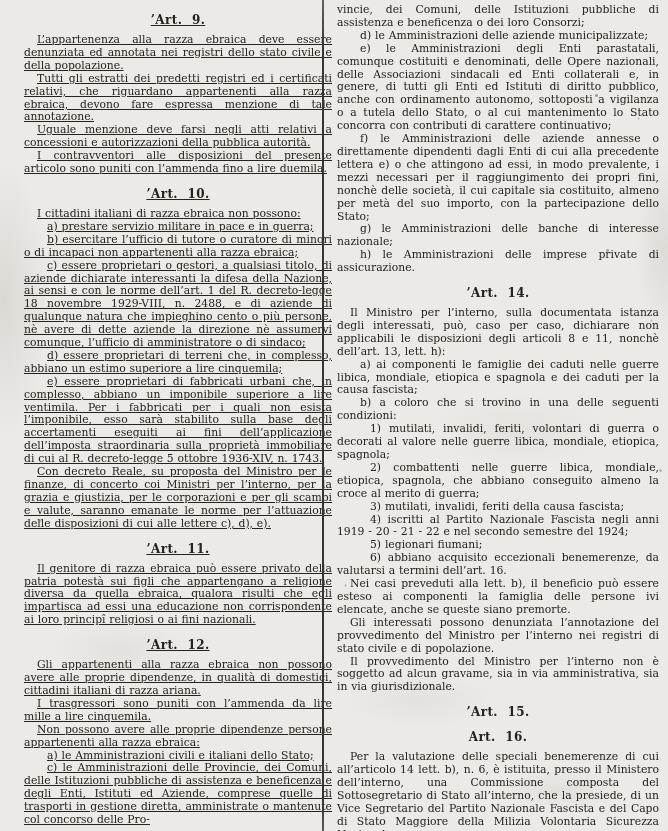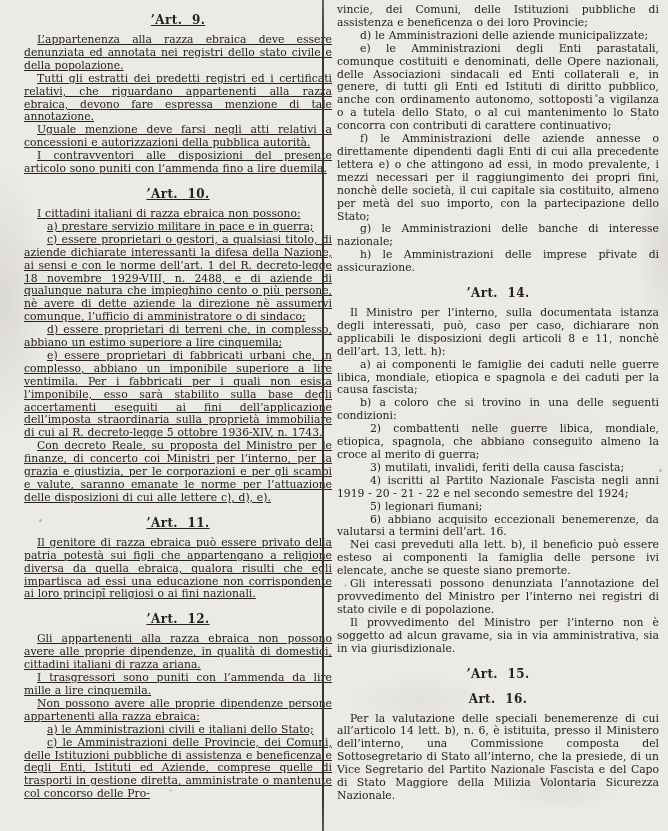--- a/index.html
+++ b/index.html
@@ -81,45 +81,47 @@
   <div class="specks"></div>
   <div class="column col-0">
       <div class="heading">’Art. 9.</div>
       <div class="para ind-normal">L’appartenenza alla razza ebraica deve essere denunziata ed annotata nei registri dello stato civile e della popolazione.</div>
       <div class="para ind-normal">Tutti gli estratti dei predetti registri ed i certificati relativi, che riguardano appartenenti alla razza ebraica, devono fare espressa menzione di tale annotazione.</div>
       <div class="para ind-normal">Uguale menzione deve farsi negli atti relativi a concessioni e autorizzazioni della pubblica autorità.</div>
       <div class="para ind-normal">I contravventori alle disposizioni del presente articolo sono puniti con l’ammenda fino a lire duemila.</div>
       <div class="heading">’Art. 10.</div>
       <div class="para ind-normal">I cittadini italiani di razza ebraica non possono:</div>
       <div class="para ind-item">a) prestare servizio militare in pace e in guerra;</div>
+      <div class="para ind-item">b) esercitare l’ufficio di tutore o curatore di minori o di incapaci non appartenenti alla razza ebraica;</div>
       <div class="para ind-item">c) essere proprietari o gestori, a qualsiasi titolo, di aziende dichiarate interessanti la difesa della Nazione, ai sensi e con le norme dell’art. 1 del R. decreto-legge 18 novembre 1929-VIII, n. 2488, e di aziende di qualunque natura che impieghino cento o più persone, nè avere di dette aziende la direzione nè assumervi comunque, l’ufficio di amministratore o di sindaco;</div>
       <div class="para ind-item">d) essere proprietari di terreni che, in complesso, abbiano un estimo superiore a lire cinquemila;</div>
       <div class="para ind-item">e) essere proprietari di fabbricati urbani che, in complesso, abbiano un imponibile superiore a lire ventimila. Per i fabbricati per i quali non esista l’imponibile, esso sarà stabilito sulla base degli accertamenti eseguiti ai fini dell’applicazione dell’imposta straordinaria sulla proprietà immobiliare di cui al R. decreto-legge 5 ottobre 1936-XIV, n. 1743.</div>
       <div class="para ind-normal">Con decreto Reale, su proposta del Ministro per le finanze, di concerto coi Ministri per l’interno, per la grazia e giustizia, per le corporazioni e per gli scambi e valute, saranno emanate le norme per l’attuazione delle disposizioni di cui alle lettere c), d), e).</div>
       <div class="heading">’Art. 11.</div>
       <div class="para ind-normal">Il genitore di razza ebraica può essere privato della patria potestà sui figli che appartengano a religione diversa da quella ebraica, qualora risulti che egli impartisca ad essi una educazione non corrispondente ai loro principî religiosi o ai fini nazionali.</div>
       <div class="heading">’Art. 12.</div>
       <div class="para ind-normal">Gli appartenenti alla razza ebraica non possono avere alle proprie dipendenze, in qualità di domestici, cittadini italiani di razza ariana.</div>
       <div class="para ind-normal">I trasgressori sono puniti con l’ammenda da lire mille a lire cinquemila.</div>
       <div class="para ind-normal">Non possono avere alle proprie dipendenze persone appartenenti alla razza ebraica:</div>
       <div class="para ind-item">a) le Amministrazioni civili e italiani dello Stato;</div>
       <div class="para ind-item">c) le Amministrazioni delle Provincie, dei Comuni, delle Istituzioni pubbliche di assistenza e beneficenza e degli Enti, Istituti ed Aziende, comprese quelle di trasporti in gestione diretta, amministrate o mantenute col concorso delle Pro-</div>
     </div>
   <div class="divider"></div>
   <div class="column col-1">
-      <div class="para ind-none">vincie, dei Comuni, delle Istituzioni pubbliche di assistenza e beneficenza o dei loro Provincie;</div>
+      <div class="para ind-none">vincie, dei Comuni, delle Istituzioni pubbliche di assistenza e beneficenza o dei loro Consorzi;</div>
       <div class="para ind-item">d) le Amministrazioni delle aziende municipalizzate;</div>
       <div class="para ind-item">e) le Amministrazioni degli Enti parastatali, comunque costituiti e denominati, delle Opere nazionali, delle Associazioni sindacali ed Enti collaterali e, in genere, di tutti gli Enti ed Istituti di diritto pubblico, anche con ordinamento autonomo, sottoposti a vigilanza o a tutela dello Stato, o al cui mantenimento lo Stato concorra con contributi di carattere continuativo;</div>
       <div class="para ind-item">f) le Amministrazioni delle aziende annesse o direttamente dipendenti dagli Enti di cui alla precedente lettera e) o che attingono ad essi, in modo prevalente, i mezzi necessari per il raggiungimento dei propri fini, nonchè delle società, il cui capitale sia costituito, almeno per metà del suo importo, con la partecipazione dello Stato;</div>
       <div class="para ind-item">g) le Amministrazioni delle banche di interesse nazionale;</div>
       <div class="para ind-item">h) le Amministrazioni delle imprese private di assicurazione.</div>
       <div class="heading">’Art. 14.</div>
       <div class="para ind-normal">Il Ministro per l’interno, sulla documentata istanza degli interessati, può, caso per caso, dichiarare non applicabili le disposizioni degli articoli 8 e 11, nonchè dell’art. 13, lett. h):</div>
       <div class="para ind-item">a) ai componenti le famiglie dei caduti nelle guerre libica, mondiale, etiopica e spagnola e dei caduti per la causa fascista;</div>
       <div class="para ind-item">b) a coloro che si trovino in una delle seguenti condizioni:</div>
+      <div class="para ind-subitem">1) mutilati, invalidi, feriti, volontari di guerra o decorati al valore nelle guerre libica, mondiale, etiopica, spagnola;</div>
       <div class="para ind-subitem">2) combattenti nelle guerre libica, mondiale, etiopica, spagnola, che abbiano conseguito almeno la croce al merito di guerra;</div>
       <div class="para ind-subitem">3) mutilati, invalidi, feriti della causa fascista;</div>
       <div class="para ind-subitem">4) iscritti al Partito Nazionale Fascista negli anni 1919 - 20 - 21 - 22 e nel secondo semestre del 1924;</div>
       <div class="para ind-subitem">5) legionari fiumani;</div>
       <div class="para ind-subitem">6) abbiano acquisito eccezionali benemerenze, da valutarsi a termini dell’art. 16.</div>
       <div class="para ind-normal">Nei casi preveduti alla lett. b), il beneficio può essere esteso ai componenti la famiglia delle persone ivi elencate, anche se queste siano premorte.</div>
       <div class="para ind-normal">Gli interessati possono denunziata l’annotazione del provvedimento del Ministro per l’interno nei registri di stato civile e di popolazione.</div>
       <div class="para ind-normal">Il provvedimento del Ministro per l’interno non è soggetto ad alcun gravame, sia in via amministrativa, sia in via giurisdizionale.</div>
       <div class="heading">’Art. 15.</div>
       <div class="heading">Art. 16.</div>

